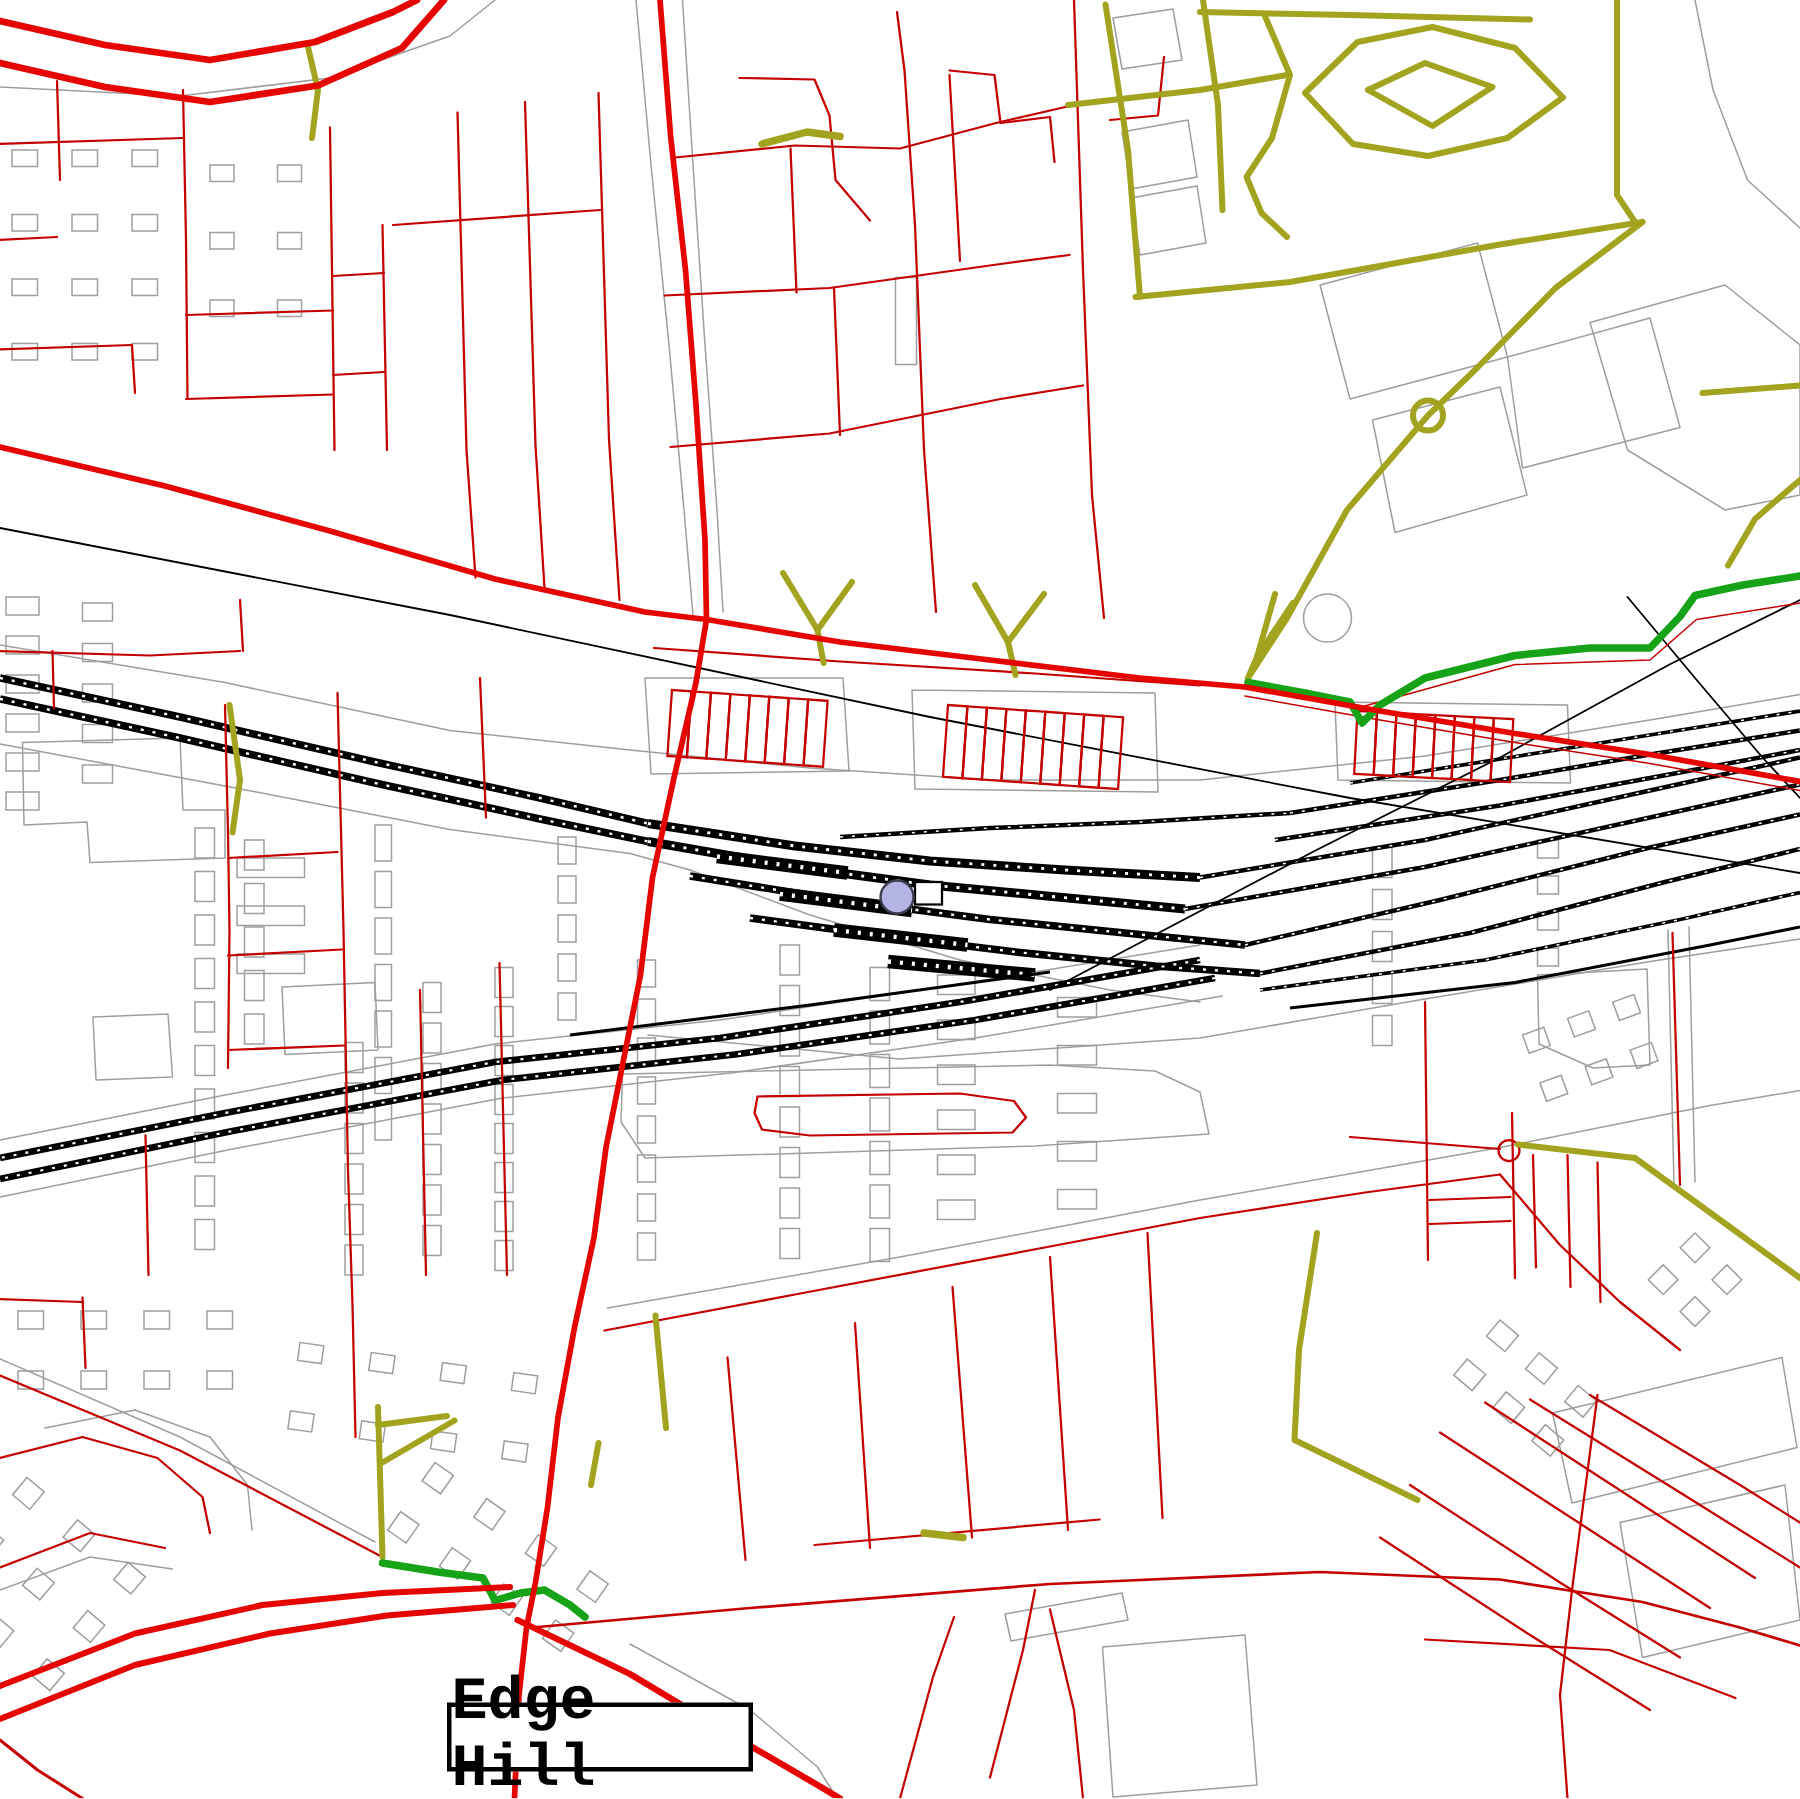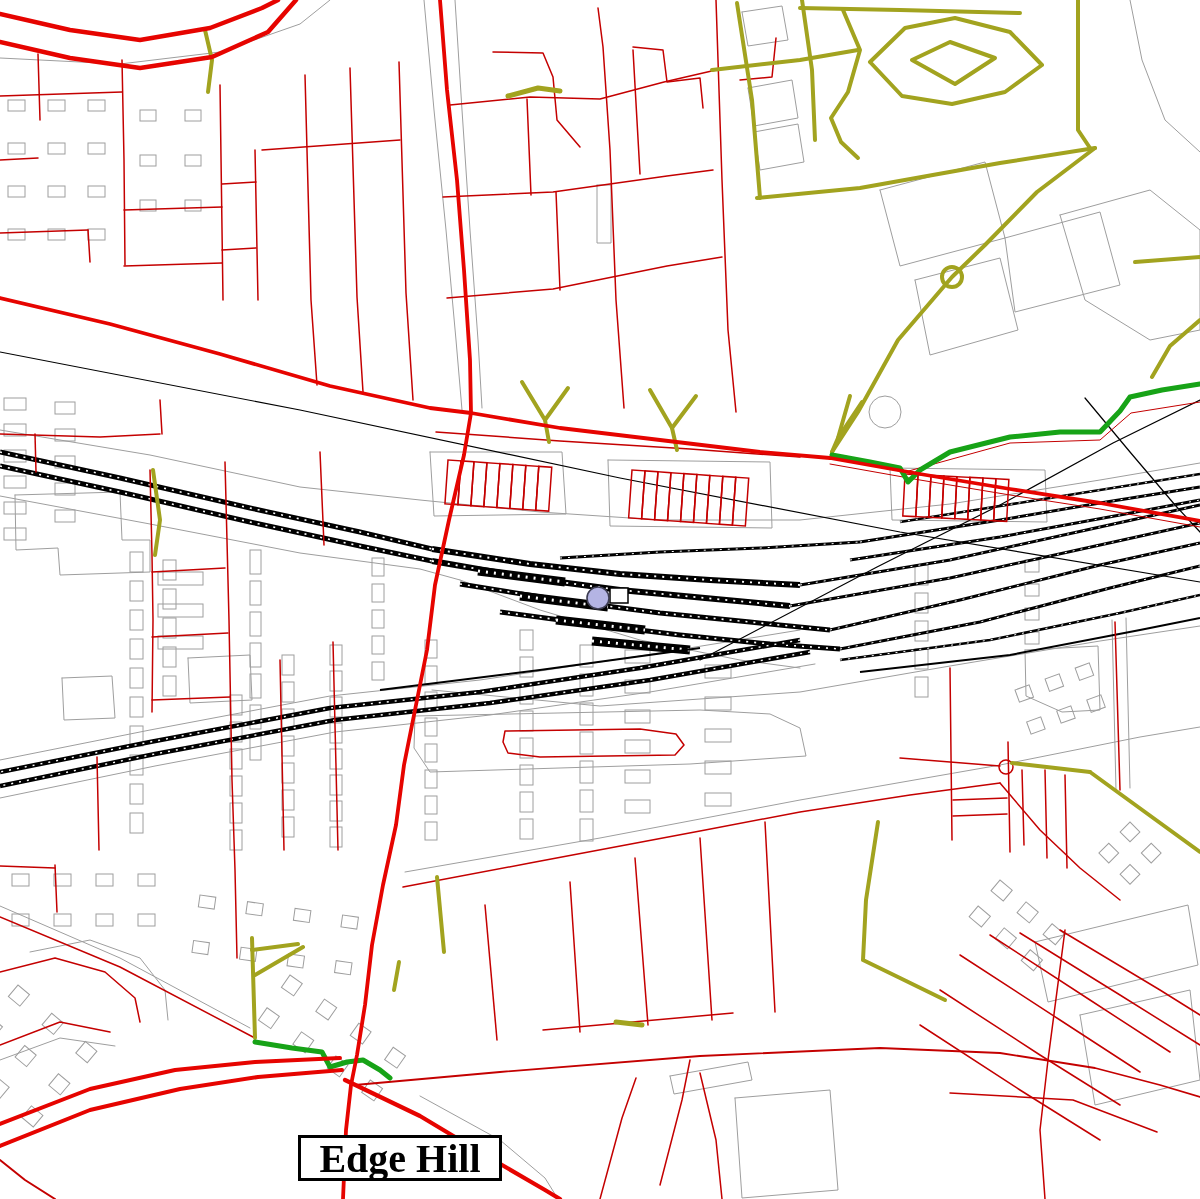--- a/index.html
+++ b/index.html
@@ -1,17 +1,17 @@
 <!DOCTYPE html>
 <html><head>
 <meta charset="utf-8">
 <style>
   html,body{margin:0;padding:0;background:#fff;}
   #stage{position:relative;width:1200px;height:1199px;background:#fff;overflow:hidden;
-         font-family:Liberation Serif, serif;}
+         font-family:Liberation Mono, monospace;}
   #map-svg{position:absolute;left:0;top:0;}
   .place-label{position:absolute;left:298px;top:1135px;width:204px;height:46px;
     background:#fff;border:3px solid #000;display:flex;align-items:center;justify-content:center;
     font-weight:bold;font-size:40px;color:#000;letter-spacing:0px;box-sizing:border-box;}
   .attribution{position:absolute;left:788px;top:1132px;color:#000;font-weight:bold;
     font-size:27px;line-height:29px;white-space:nowrap;}
 </style>
 </head>
 <body>
 

